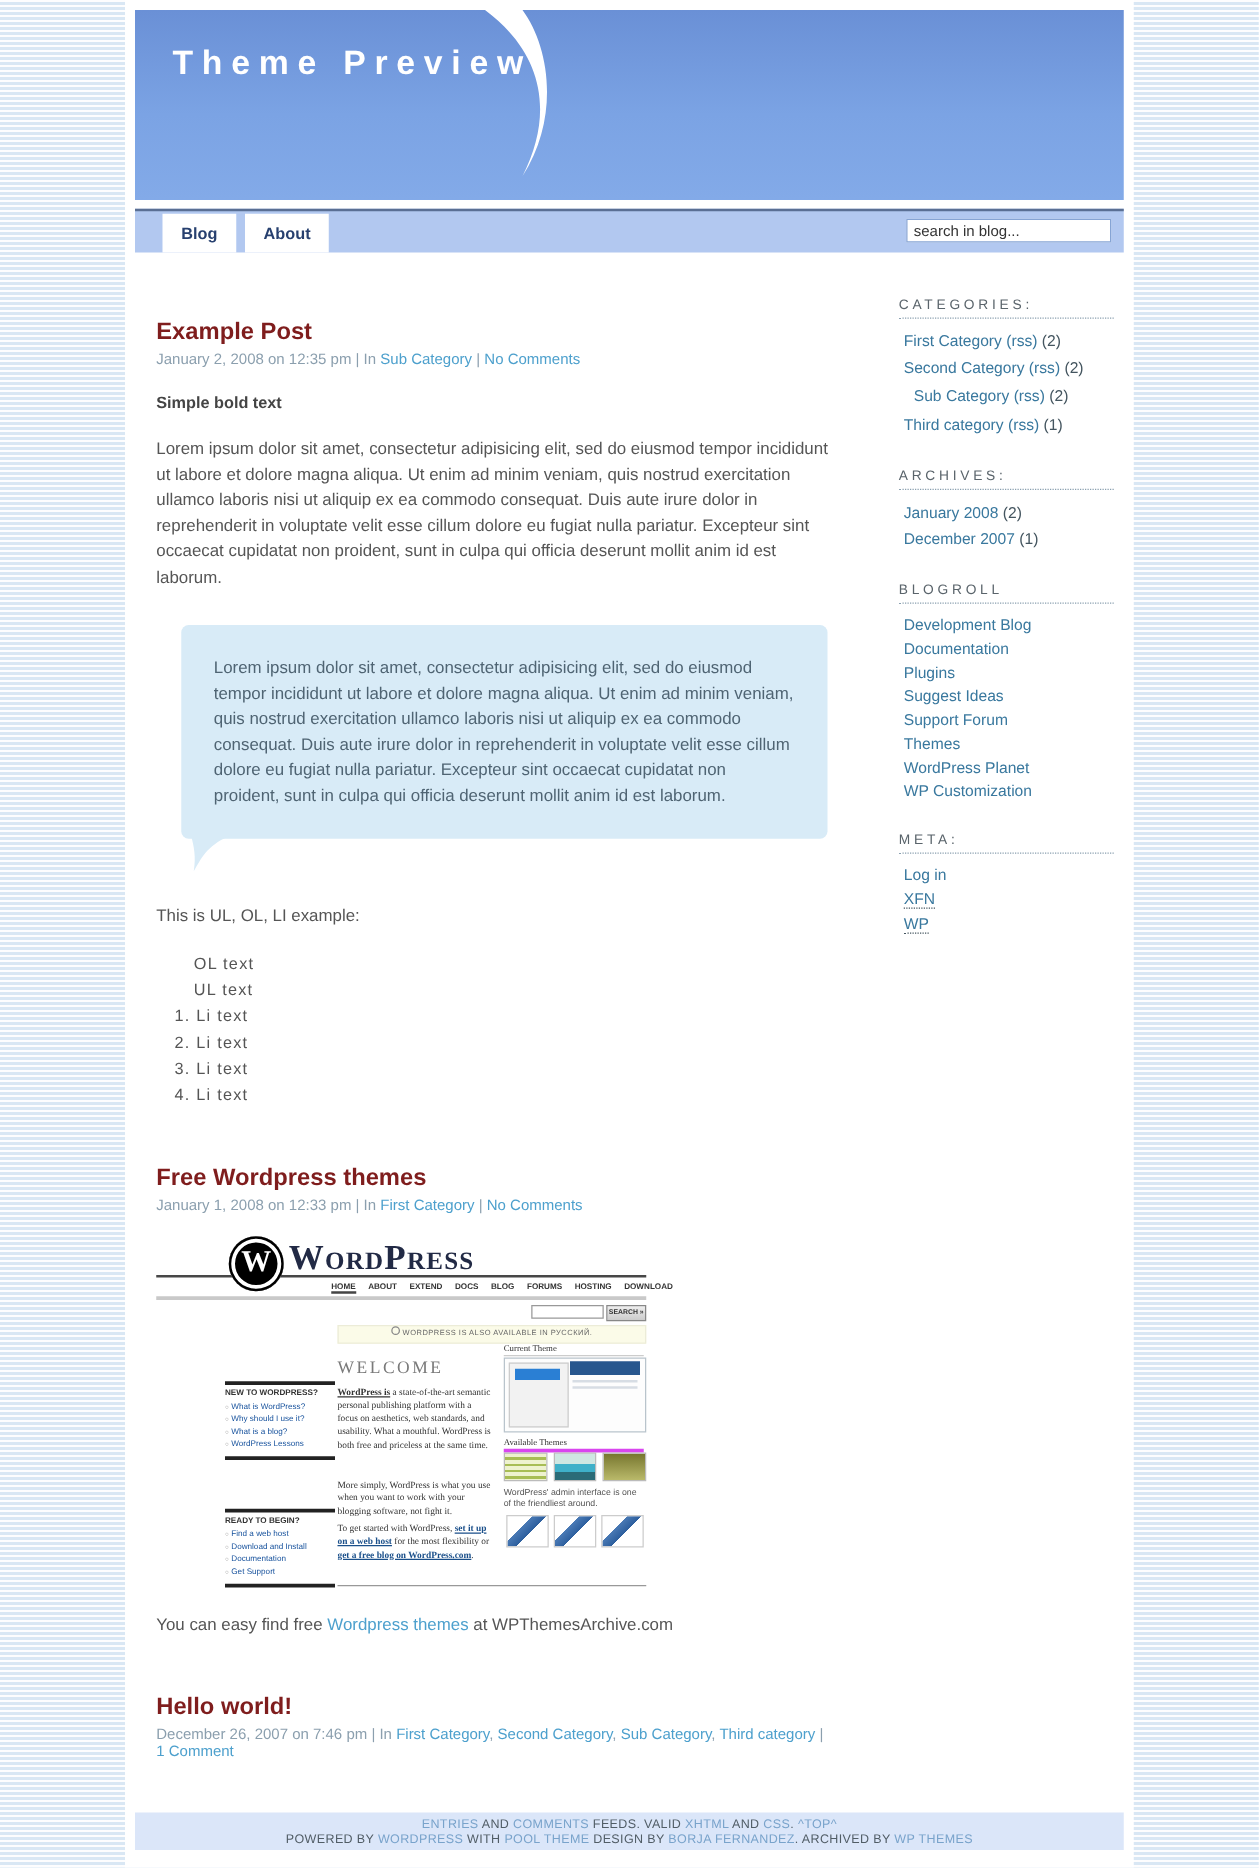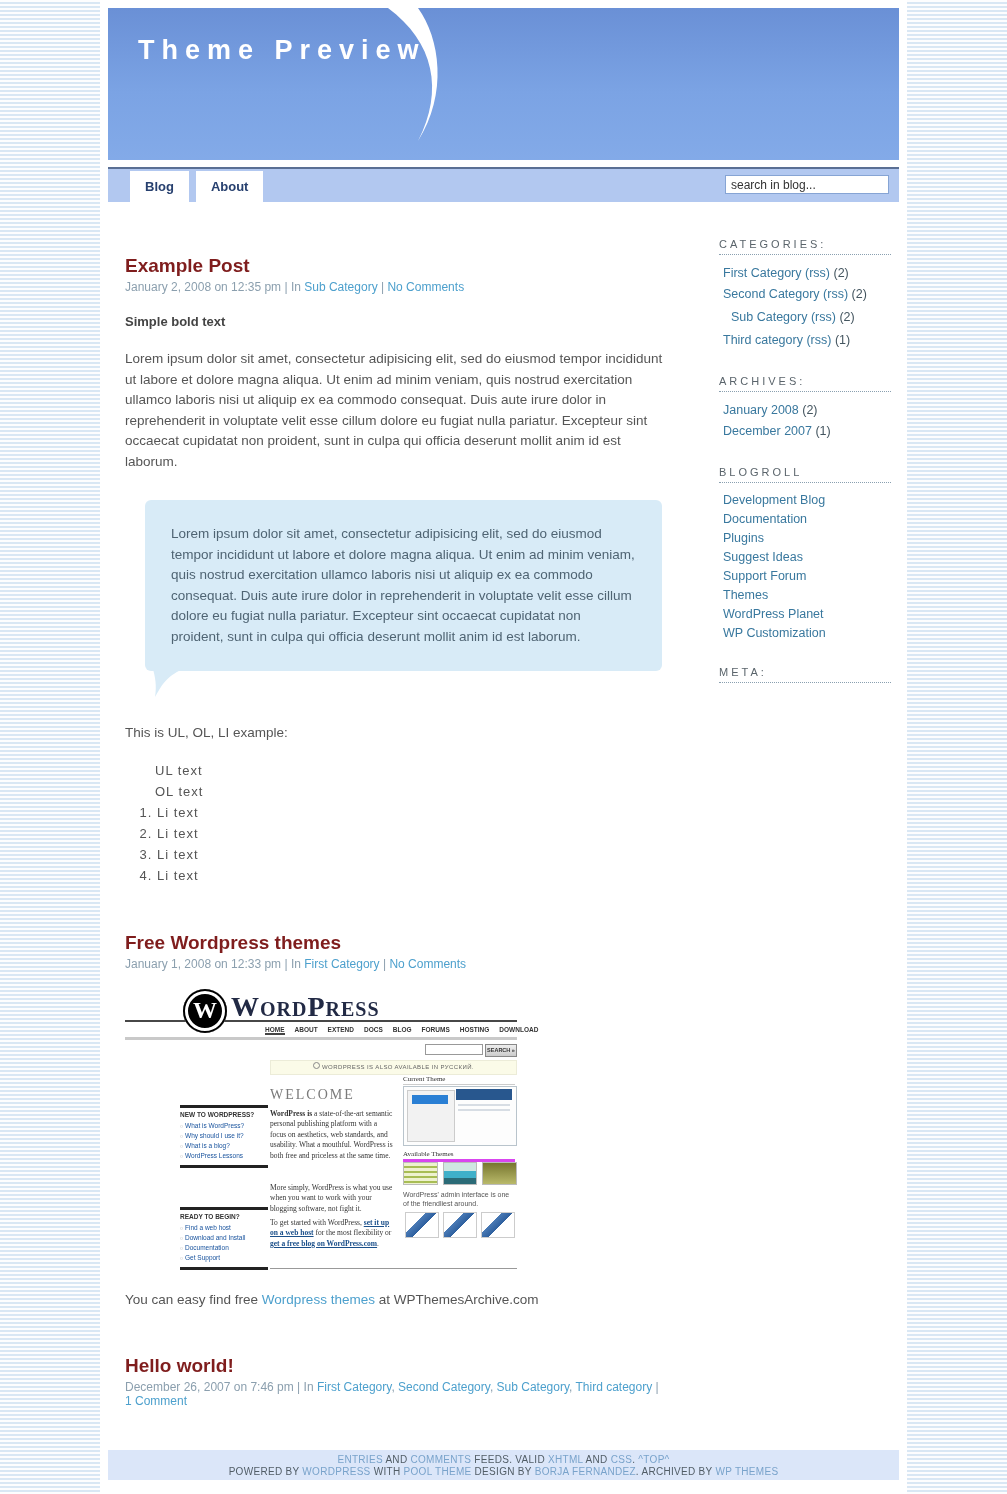--- a/index.html
+++ b/index.html
@@ -74,21 +74,21 @@
   .wp-globe { display:inline-block; width:5px; height:5px; border:1px solid #888; border-radius:50%; margin-right:2px; }
   .wp-box { left:55px; width:88px; border-top:3px solid #222; border-bottom:3px solid #222; padding:3px 0 4px 0; }
   .wp-box1 { top:118px; } .wp-box2 { top:220px; }
   .wp-box * { position:static; }
   .wp-box-title { font-family:"Liberation Sans", sans-serif; font-size:6.5px; font-weight:bold; color:#333; margin-bottom:3px; }
   .wp-box-link { font-family:"Liberation Sans", sans-serif; font-size:6.5px; color:#16519c; line-height:9px; }
   .wp-box-link::before { content:"\25CB"; font-size:5px; color:#888; margin-right:2px; }
   .wp-welcome { left:145px; top:100px; font-size:14px; color:#7a7a7a; letter-spacing:2px; }
   .wp-para { left:145px; width:124px; font-size:7.5px; line-height:10.5px; color:#333; }
   .wp-para1 { top:122px; } .wp-para2 { top:196px; } .wp-para3 { top:231px; }
-  .wp-para .seg-bold { font-weight:bold; }
+  .wp-para .seg-bold { font-weight:bold;text-decoration:underline; }
   .wp-para .seg-link { color:#1a4f8a; text-decoration:underline; font-weight:bold; }
   .wp-para span { position:static; }
   .wp-ct-label { left:278px; top:88px; width:112px; font-size:7px; color:#333; border-bottom:1px solid #ccc; padding-bottom:1px; }
   .wp-ct-box { left:278px; top:99px; width:112px; height:58px; border:1px solid #b9c4cc; background:#fdfdfd; }
   .wp-ct-bar { left:52px; top:2px; width:56px; height:11px; background:#28578e; }
   .wp-ct-line { left:54px; width:52px; height:2px; background:#d7dde4; }
   .wp-ct-thumb { left:3px; top:3px; width:46px; height:50px; border:1px solid #ccc; background:#f2f2f2; }
   .wp-ct-btn { left:4px; top:4px; width:36px; height:9px; background:#2a7fd4; }
   .wp-at-label { left:278px; top:163px; width:112px; font-size:7px; color:#333; border-bottom:3px solid #d946ef; padding-bottom:1px; }
   .wp-themes { left:278px; top:175px; width:114px; display:flex; gap:5px; }
@@ -132,22 +132,22 @@
       <p class="bold-line">Simple bold text</p>
       <p class="body">Lorem ipsum dolor sit amet, consectetur adipisicing elit, sed do eiusmod tempor incididunt ut labore et dolore magna aliqua. Ut enim ad minim veniam, quis nostrud exercitation ullamco laboris nisi ut aliquip ex ea commodo consequat. Duis aute irure dolor in reprehenderit in voluptate velit esse cillum dolore eu fugiat nulla pariatur. Excepteur sint occaecat cupidatat non proident, sunt in culpa qui officia deserunt mollit anim id est laborum.</p>
       <div class="bquote">
         <p>Lorem ipsum dolor sit amet, consectetur adipisicing elit, sed do eiusmod tempor incididunt ut labore et dolore magna aliqua. Ut enim ad minim veniam, quis nostrud exercitation ullamco laboris nisi ut aliquip ex ea commodo consequat. Duis aute irure dolor in reprehenderit in voluptate velit esse cillum dolore eu fugiat nulla pariatur. Excepteur sint occaecat cupidatat non proident, sunt in culpa qui officia deserunt mollit anim id est laborum.</p>
         <svg width="30" height="28" viewBox="0 0 30 28">
           <path d="M0 0 L30 0 C12 8 8 18 2 28 C4 16 2 8 0 0 Z" fill="#d8ebf7"></path>
         </svg>
       </div>
       <p class="body">This is UL, OL, LI example:</p>
       <ul class="sample">
+          <li>OL text</li>
           <li>UL text</li>
-          <li>OL text</li>
         </ul>
       <ol class="sample">
           <li>Li text</li>
           <li>Li text</li>
           <li>Li text</li>
           <li>Li text</li>
         </ol>
 
       <h2 class="post-title mt2">Free Wordpress themes</h2>
       <div class="meta"><span class="seg-plain">January 1, 2008 on 12:33 pm | In </span><span class="seg-link">First Category</span><span class="seg-plain"> | </span><span class="seg-link">No Comments</span></div>
@@ -266,20 +266,25 @@
           <a class="slink">Documentation</a>
           <a class="slink">Plugins</a>
           <a class="slink">Suggest Ideas</a>
           <a class="slink">Support Forum</a>
           <a class="slink">Themes</a>
           <a class="slink">WordPress Planet</a>
           <a class="slink">WP Customization</a>
         </div>
 
       <div class="side-title">META:</div>
+      <div class="metalist">
+        <a class="slink">Log in</a>
+        <a class="slink abbr">XFN</a>
+        <a class="slink abbr">WP</a>
+      </div>
     </div>
   </div>
 
   <div class="footer">
     <div class="fline"><span class="seg-link">ENTRIES</span><span class="seg-plain"> AND </span><span class="seg-link">COMMENTS</span><span class="seg-plain"> FEEDS. VALID </span><span class="seg-link">XHTML</span><span class="seg-plain"> AND </span><span class="seg-link">CSS</span><span class="seg-plain">. </span><span class="seg-link">^TOP^</span></div>
     <div class="fline"><span class="seg-plain">POWERED BY </span><span class="seg-link">WORDPRESS</span><span class="seg-plain"> WITH </span><span class="seg-link">POOL THEME</span><span class="seg-plain"> DESIGN BY </span><span class="seg-link">BORJA FERNANDEZ</span><span class="seg-plain">. ARCHIVED BY </span><span class="seg-link">WP THEMES</span></div>
   </div>
 
 </div>
 

